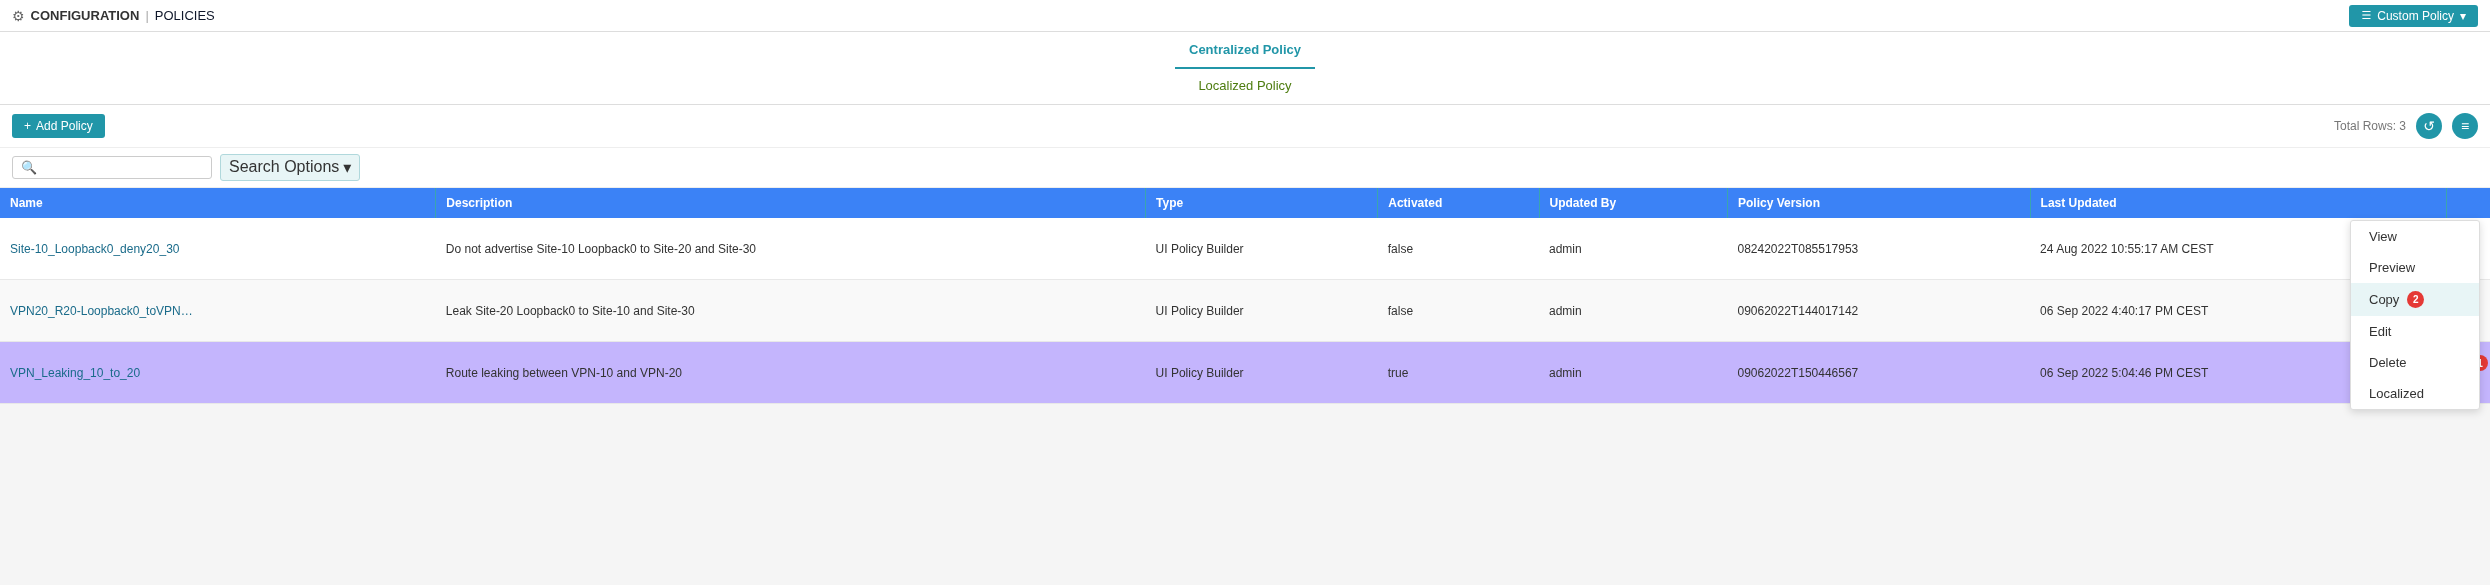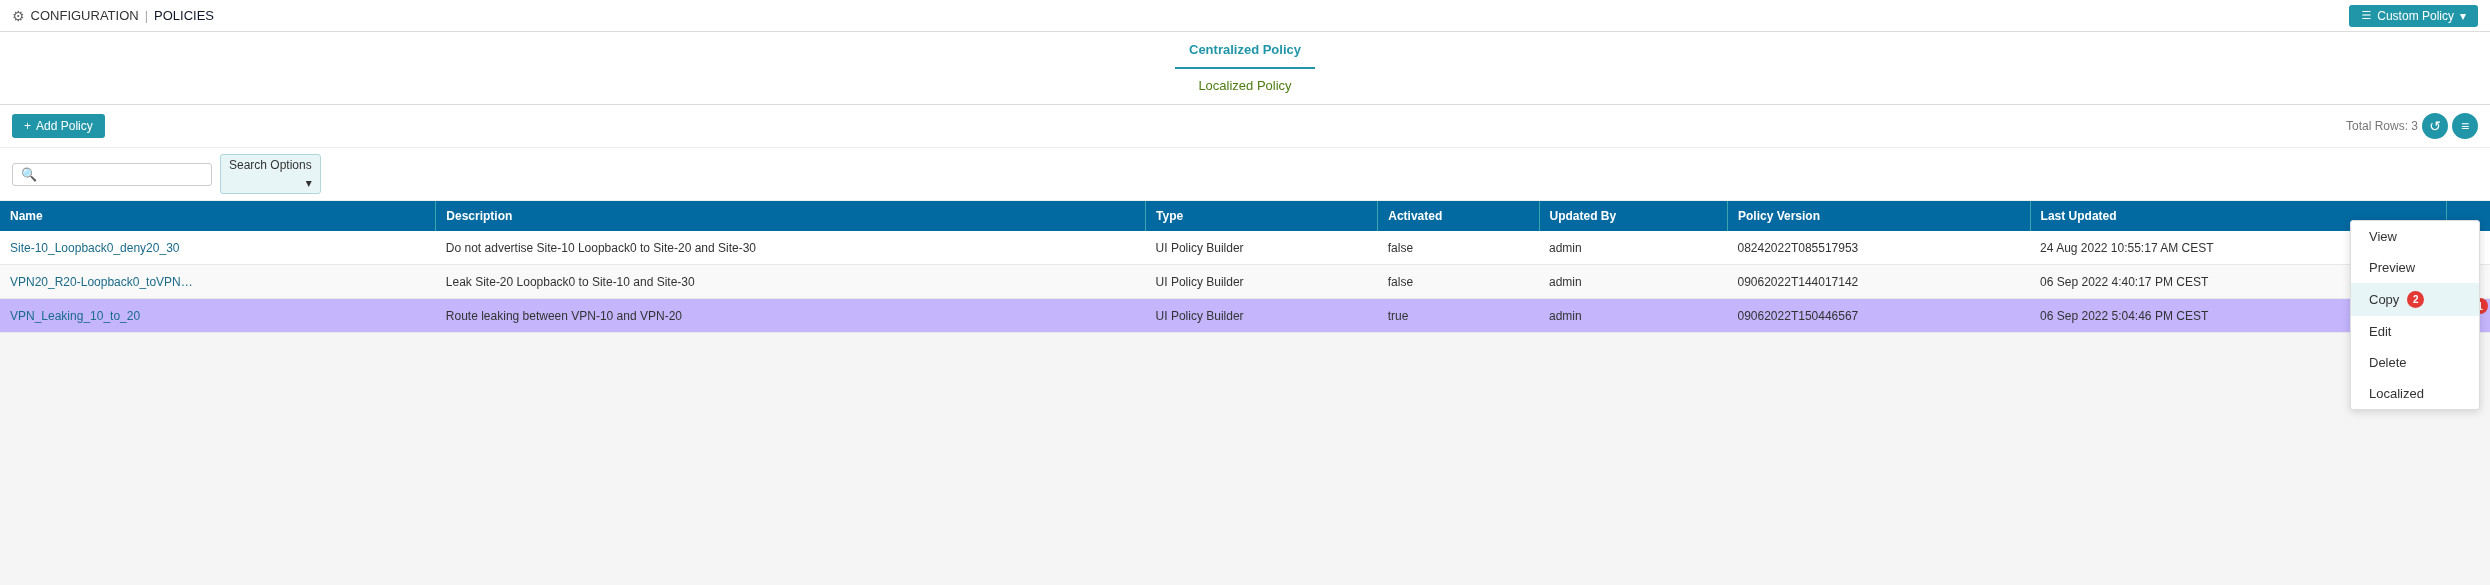--- a/index.html
+++ b/index.html
@@ -6,21 +6,21 @@
     body { font-family: Arial, sans-serif; font-size: 13px; background: #f5f5f5; color: #333; }
 
     
     .header-bar {
       display: flex; align-items: center; justify-content: space-between;
       background: #fff; border-bottom: 1px solid #ddd;
       padding: 0 12px; height: 32px;
     }
     .header-left { display: flex; align-items: center; gap: 6px; font-size: 13px; color: #555; }
     .header-gear { font-size: 14px; color: #666; }
-    .header-title { font-weight: normal; color: #333; font-size: 13px; text-transform: uppercase; }
+    .header-title { font-weight: bold; color: #333; font-size: 13px; text-transform: uppercase; }
     .header-sep { color: #aaa; }
     .header-sub { color: #0f172a; font-size: 13px; text-transform: uppercase; }
     .custom-options-btn {
       background: #2196a8; color: #fff; border: none; padding: 4px 12px;
       font-size: 12px; cursor: pointer; border-radius: 3px;
       display: flex; align-items: center; gap: 6px;
     }
     .custom-options-btn .icon { font-size: 11px; }
 
     
@@ -38,21 +38,21 @@
     .toolbar {
       background: #fff; padding: 8px 12px;
       display: flex; align-items: center; justify-content: space-between;
       border-bottom: 1px solid #eee;
     }
     .add-policy-btn {
       background: #2196a8; color: #fff; border: none; padding: 5px 12px;
       font-size: 12px; cursor: pointer; border-radius: 3px;
       display: flex; align-items: center; gap: 5px;
     }
-    .toolbar-right { display: flex; align-items: center; gap: 4px; font-size: 12px; color: #777; }
+    .toolbar-right { display: flex; align-items: center; gap: 10px; font-size: 12px; color: #777; }
     .icon-btn {
       background: #2196a8; border: none; border-radius: 50%; width: 26px; height: 26px;
       color: white; font-size: 14px; cursor: pointer; display: flex; align-items: center; justify-content: center;
     }
 
     
     .search-bar {
       background: #fff; padding: 6px 12px;
       display: flex; align-items: center; gap: 8px;
       border-bottom: 1px solid #eee;
@@ -60,38 +60,38 @@
     .search-input-wrap {
       display: flex; align-items: center;
       border: 1px solid #ccc; border-radius: 3px;
       background: #fff; padding: 3px 8px; width: 200px;
     }
     .search-input-wrap input {
       border: none; outline: none; font-size: 12px; width: 120px;
     }
     .search-options-btn {
       background: #e8f5f6; border: 1px solid #b0d8dc; border-radius: 3px;
-      padding: 3px 8px; font-size: 12px; cursor: pointer; color: #333;
-      display: flex; align-items: flex-end; gap: 4px; flex-direction: column;
+      padding: 3px 8px; font-size: 16px; cursor: pointer; color: #333;
+      display: flex; align-items: flex-start; gap: 4px;
     }
 
     
     .table-wrap { background: #fff; overflow-x: auto; }
     table { width: 100%; border-collapse: collapse; }
-    thead tr { background: #0369a1; color: #fff; }
+    thead tr { background: #3b82f6; color: #fff; }
     thead th {
       padding: 8px 10px; text-align: left; font-size: 12px; font-weight: bold;
       border-right: 1px solid #3aa5af; white-space: nowrap;
     }
     thead th:last-child { border-right: none; width: 30px; }
     tbody tr { border-bottom: 1px solid #e8e8e8; }
     tbody tr:nth-child(odd) { background: #fff; }
     tbody tr:nth-child(even) { background: #f9f9f9; }
     tbody tr.highlighted { background: #c4b5fd; }
-    tbody td { padding: 5px 10px; font-size: 12px; vertical-align: middle; white-space: nowrap; }
+    tbody td { padding: 19px 10px; font-size: 12px; vertical-align: middle; white-space: nowrap; }
     tbody td.name { color: #1a6b8a; font-weight: 500; }
     .dots-btn {
       background: none; border: none; cursor: pointer; color: #555; font-size: 16px;
       padding: 2px 4px;
     }
 
     
     .badge-wrap { position: relative; display: inline-flex; }
     .badge-num {
       position: absolute; top: -6px; right: -8px;

